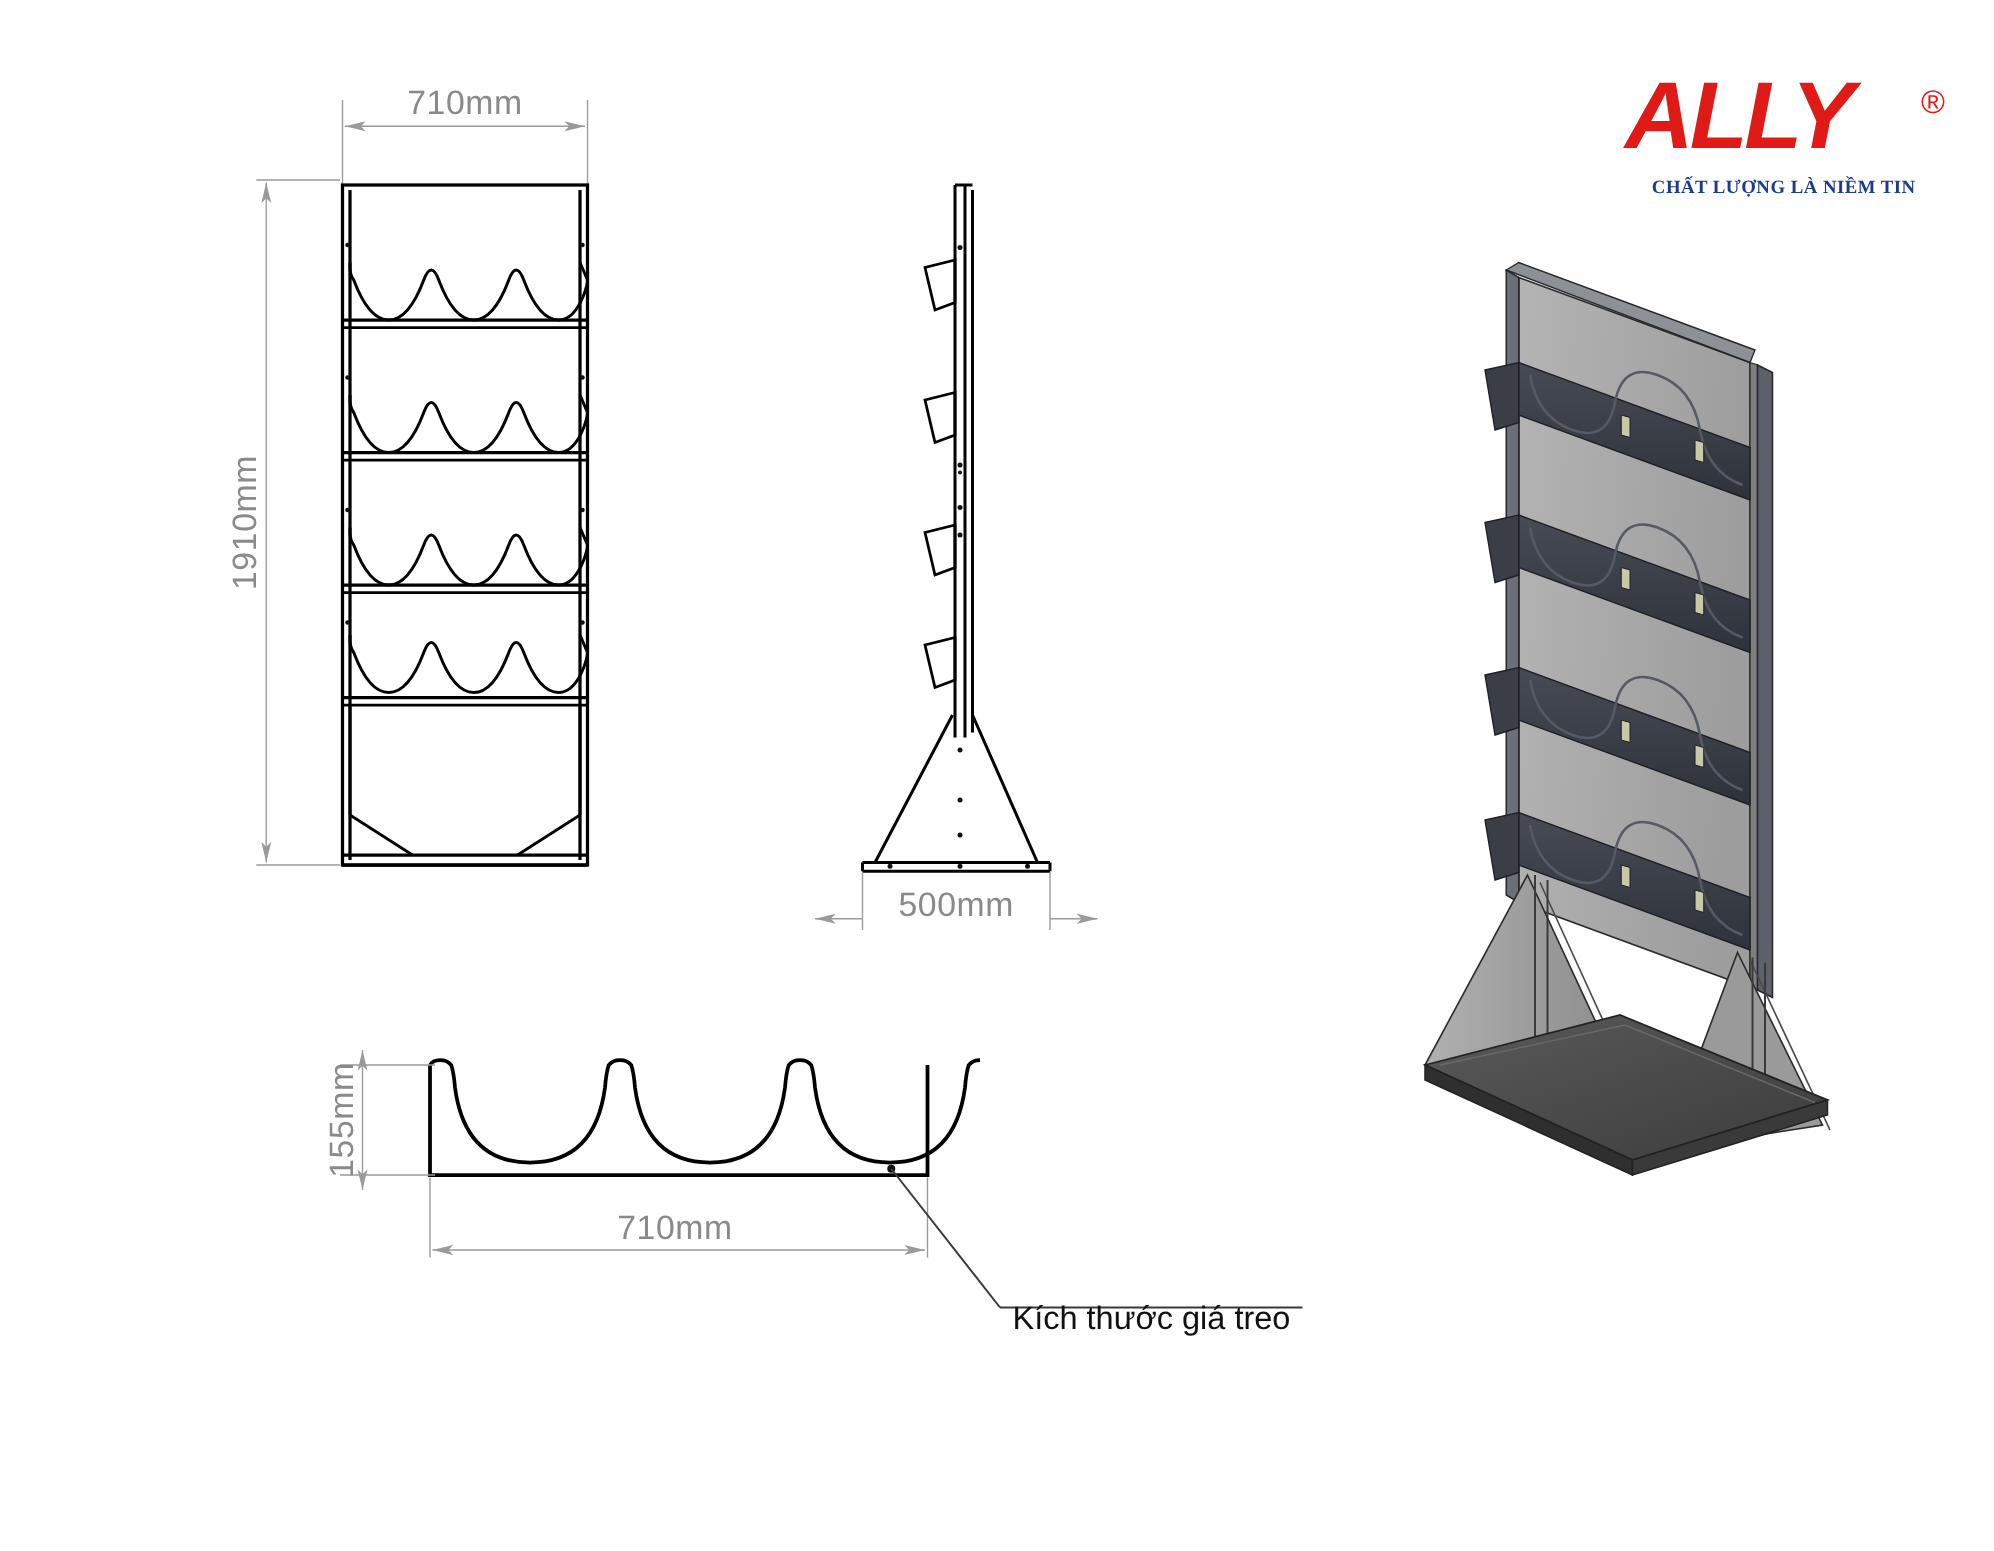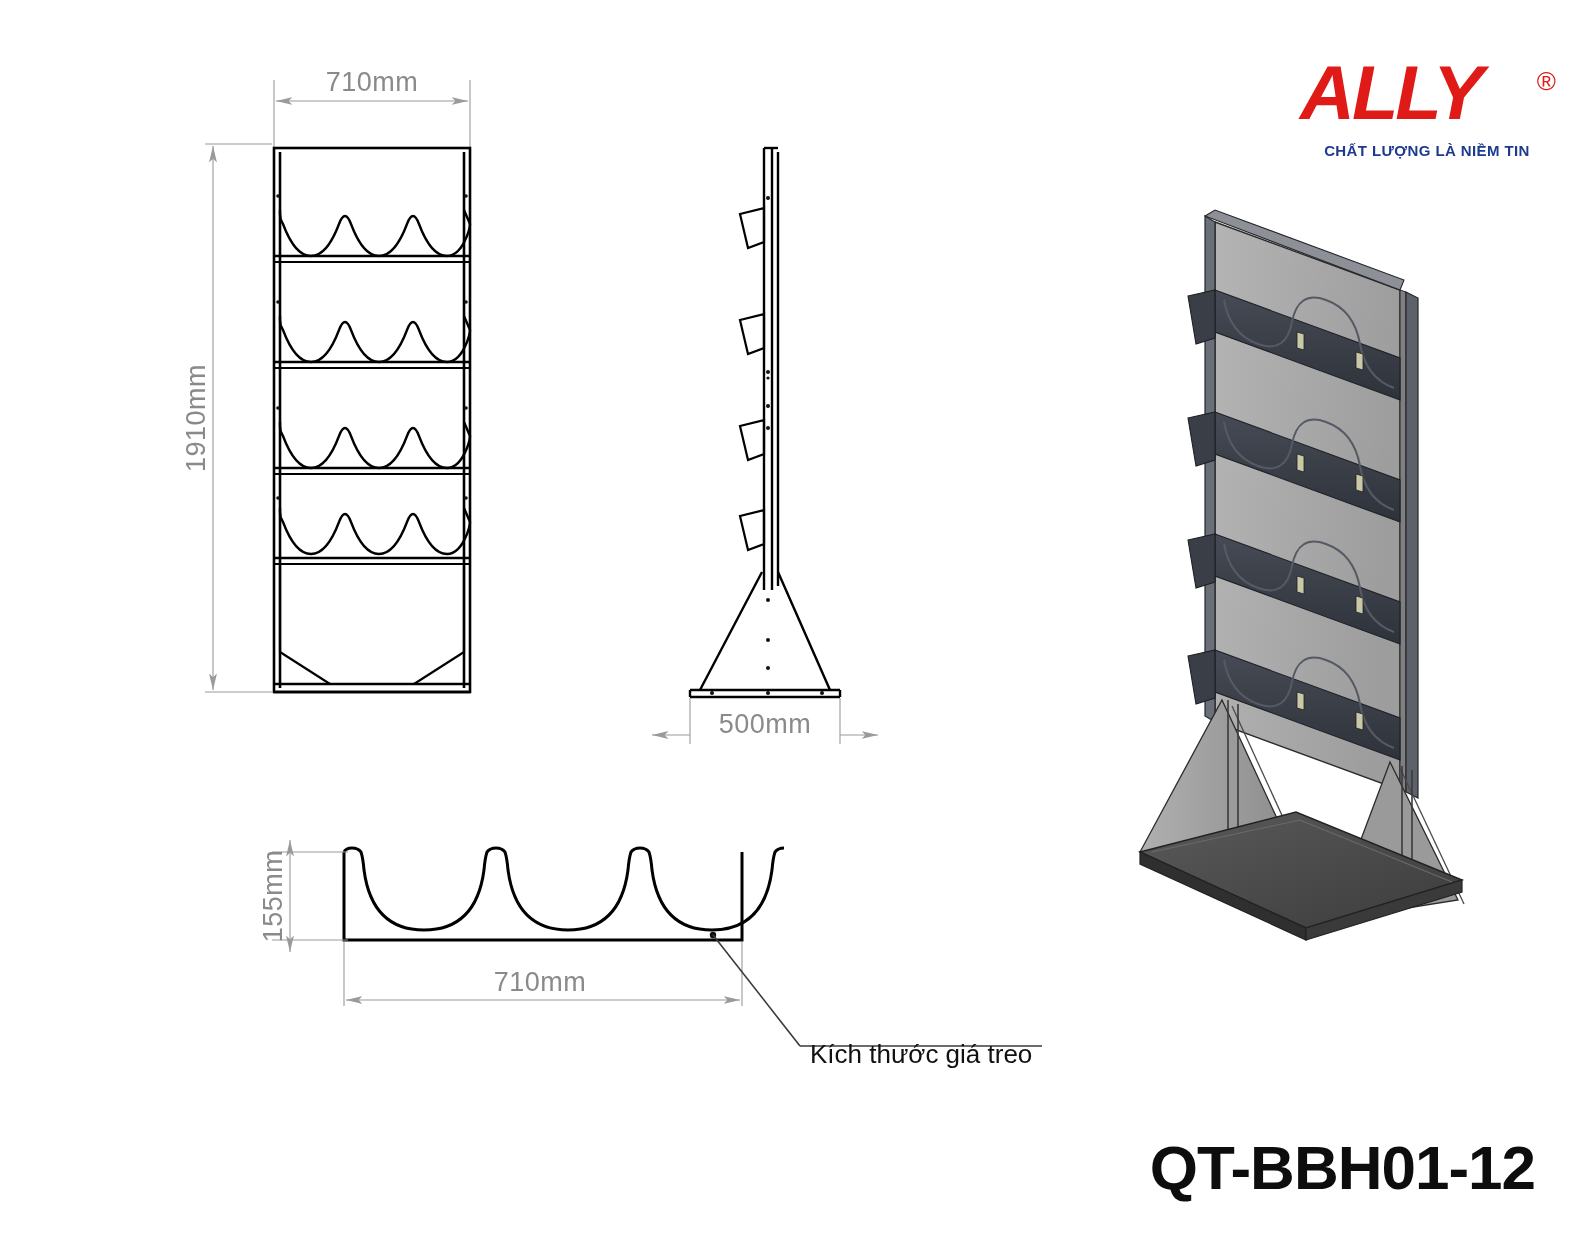--- a/index.html
+++ b/index.html
@@ -10,21 +10,21 @@
   .dimtxt{fill:#8a8a8a;font-family:"Liberation Sans",sans-serif;font-size:27px;letter-spacing:0.5px;}
   .anntxt{fill:#111;font-family:"Liberation Sans",sans-serif;font-size:26px;}
   .code{position:absolute;right:60px;bottom:38px;font-size:62px;font-weight:bold;
         color:#0d0d0d;letter-spacing:-1px;font-family:"Liberation Sans",sans-serif;}
   .logo{position:absolute;left:1292px;top:18px;width:262px;height:120px;margin-top:32px;}
   .logoTop{font-family:"Liberation Sans",sans-serif;font-weight:bold;font-style:italic;
            font-size:76px;color:#e01b17;letter-spacing:-3px;line-height:82px;
            position:absolute;left:8px;top:2px;}
   .reg{position:absolute;right:-2px;top:16px;color:#e01b17;font-size:26px;}
   .logoSub{position:absolute;left:10px;top:92px;width:250px;text-align:center;
-           font-family:Liberation Sans, sans-serif;font-weight:bold;font-size:15px;
+           font-family:Liberation Serif, serif;font-weight:bold;font-size:15px;
            color:#1d3a8f;letter-spacing:0.4px;}
   .dot{fill:#111;}
 </style>
 </head>
 <body>
 
 <div class="stage">
 
   <div class="logo">
     <div class="logoTop">ALLY</div>
@@ -260,14 +260,13 @@
         <line x1="1412" y1="770" x2="1412" y2="904"></line>
       </g>
 
       <polygon points="1140,852 1296,812 1462,880 1306,928" fill="url(#baseG)" stroke="#222" stroke-width="1.4"></polygon>
       <polygon points="1140,852 1306,928 1306,940 1140,864" fill="#2f2f2f" stroke="#222" stroke-width="1.2"></polygon>
       <polygon points="1306,928 1462,880 1462,892 1306,940" fill="#3a3a3a" stroke="#222" stroke-width="1.2"></polygon>
       <polyline points="1152,852 1300,820 1452,882" fill="none" stroke="#6a6a6a" stroke-width="1.1"></polyline>
     </g>
   </svg>
 
-  <div class="code">QT-BBH01-12</div>
 </div>
 
 </body></html>

